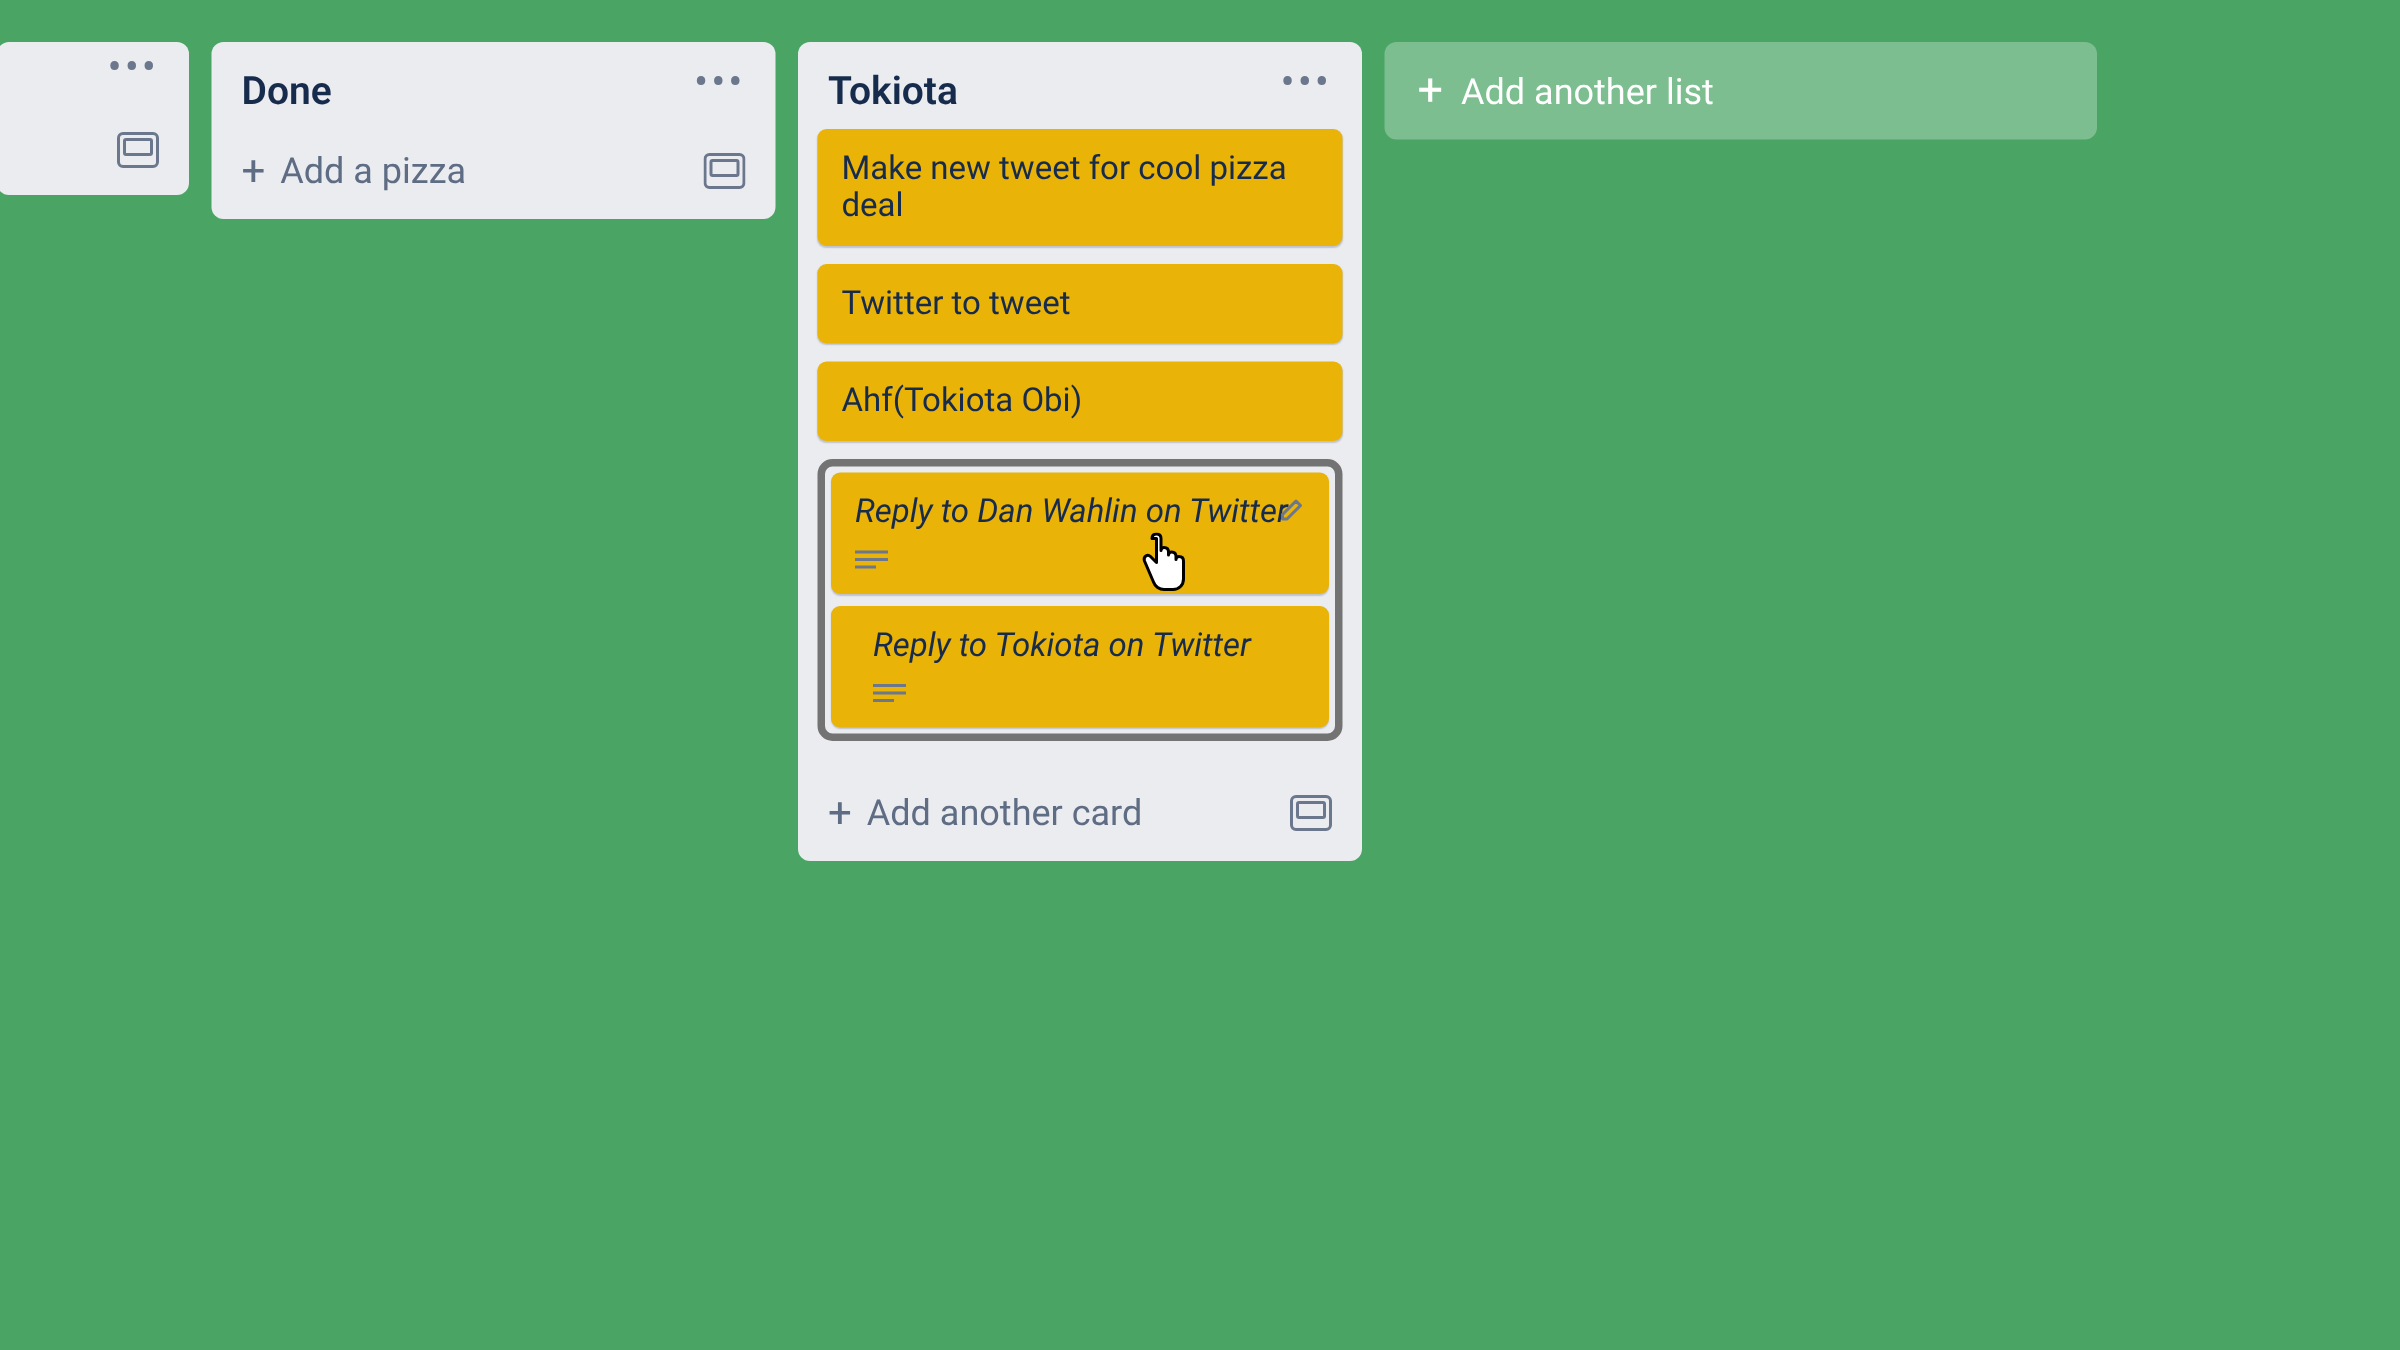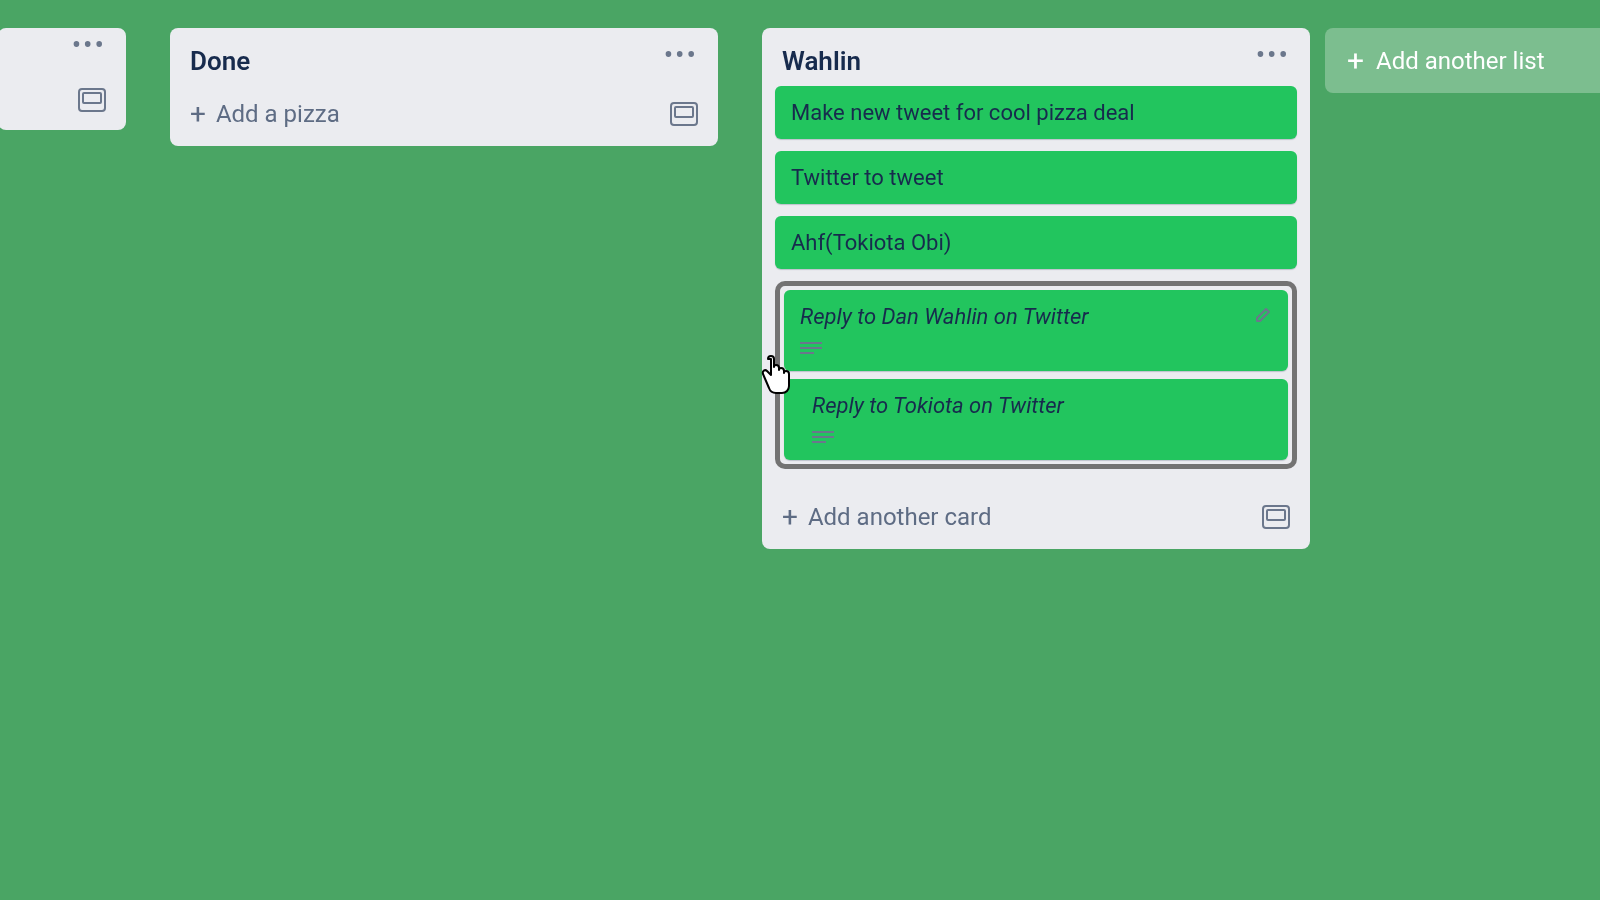--- a/index.html
+++ b/index.html
@@ -13,24 +13,23 @@
   }
   .board {
     display: flex;
     align-items: flex-start;
     gap: 15px;
     padding: 28px 0 0 0;
   }
   .list {
     background: #ebecf0;
     border-radius: 8px;
-    width: 548px;
+    width: 376px;
     flex-shrink: 0;
     padding: 0;
-    margin-left: 29px;
   }
   .list.partial {
     width: 128px;
     margin-left: -2px;
   }
   .list-header {
     display: flex;
     align-items: center;
     justify-content: space-between;
     padding: 18px 20px 10px 20px;
@@ -45,21 +44,21 @@
     font-size: 28px;
     letter-spacing: 2px;
     cursor: pointer;
     line-height: 10px;
     transform: translateY(-6px);
   }
   .list-body {
     padding: 0 13px 8px 13px;
   }
   .card {
-    background: #22c55e;
+    background: #eab308;
     border-radius: 6px;
     box-shadow: 0 1px 1px rgba(9,30,66,0.2);
     padding: 14px 16px;
     margin-bottom: 12px;
     font-size: 22px;
     color: #172b4d;
     cursor: pointer;
     position: relative;
   }
   .card .edit-icon {
@@ -163,21 +162,21 @@
         <svg width="28" height="24" viewBox="0 0 28 24">
             <rect x="1" y="1" width="26" height="22" rx="3" fill="none" stroke="#6b778c" stroke-width="2"></rect>
             <rect x="5" y="5" width="18" height="10" rx="1" fill="none" stroke="#6b778c" stroke-width="2"></rect>
           </svg>
       </span>
     </div>
   </div>
 
   <div class="list">
     <div class="list-header">
-      <span class="list-title">Wahlin</span>
+      <span class="list-title">Tokiota</span>
       <span class="list-menu">•••</span>
     </div>
     <div class="list-body">
       <div class="card">
         <span>Make new tweet for cool pizza deal</span>
       </div>
       <div class="card">
         <span>Twitter to tweet</span>
       </div>
       <div class="card">

